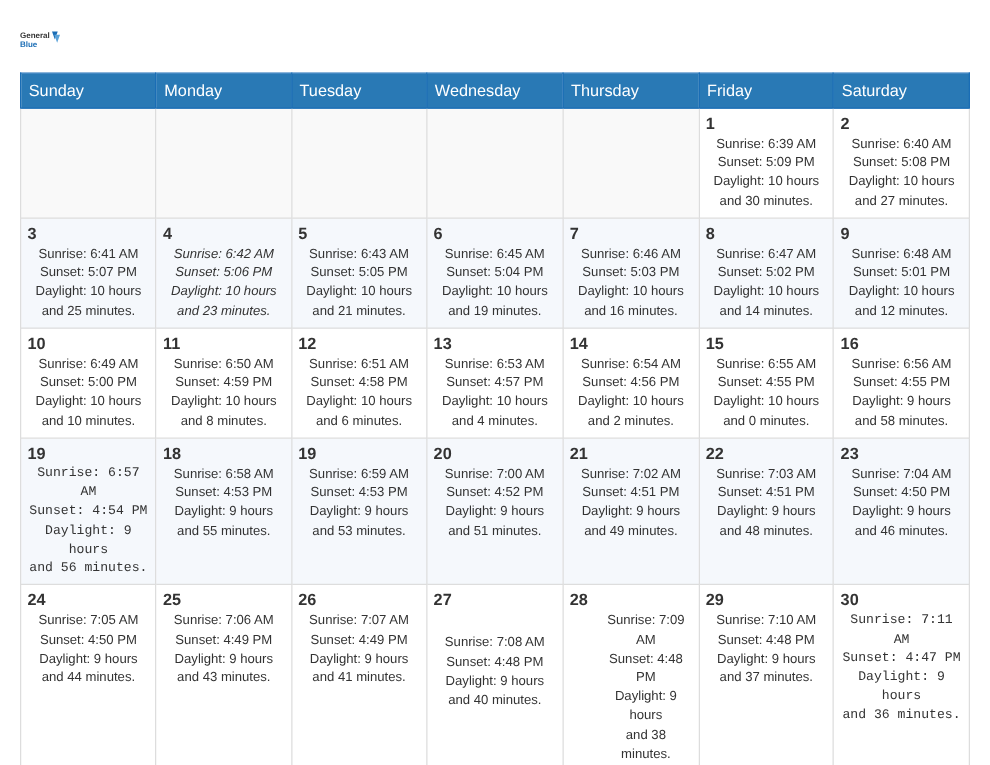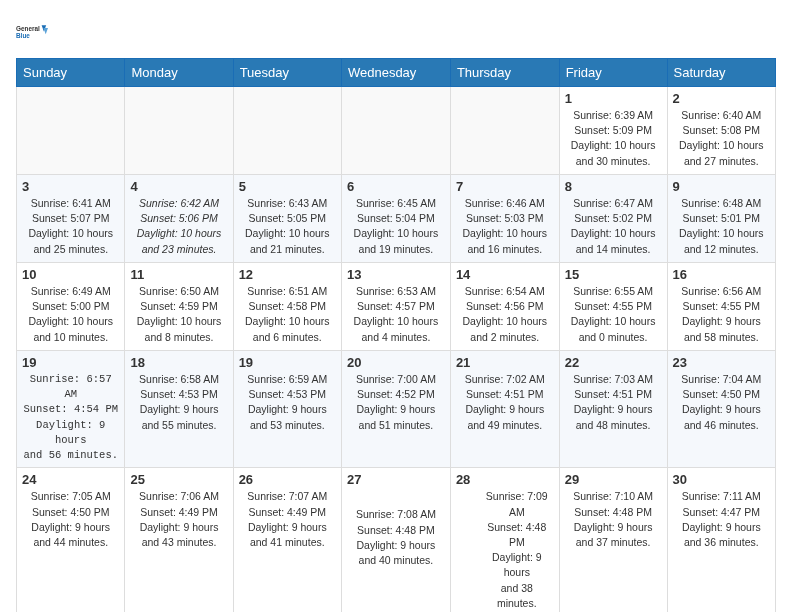--- a/index.html
+++ b/index.html
@@ -326,20 +326,20 @@
         </td>
         <td>
           <span class="day-num">29</span>
           <div class="day-info" style="white-space: pre-line;">Sunrise: 7:10 AM
 Sunset: 4:48 PM
 Daylight: 9 hours
 and 37 minutes.</div>
         </td>
         <td>
           <span class="day-num">30</span>
-          <div class="day-info" style="white-space: pre-line;">Sunrise: 7:11 AM
+          <div class="day-info" style="white-space: pre-line; font-family: Liberation Mono, monospace;">Sunrise: 7:11 AM
 Sunset: 4:47 PM
 Daylight: 9 hours
 and 36 minutes.</div>
         </td>
       </tr>
     </tbody>
 </table>
 
 </body></html>

